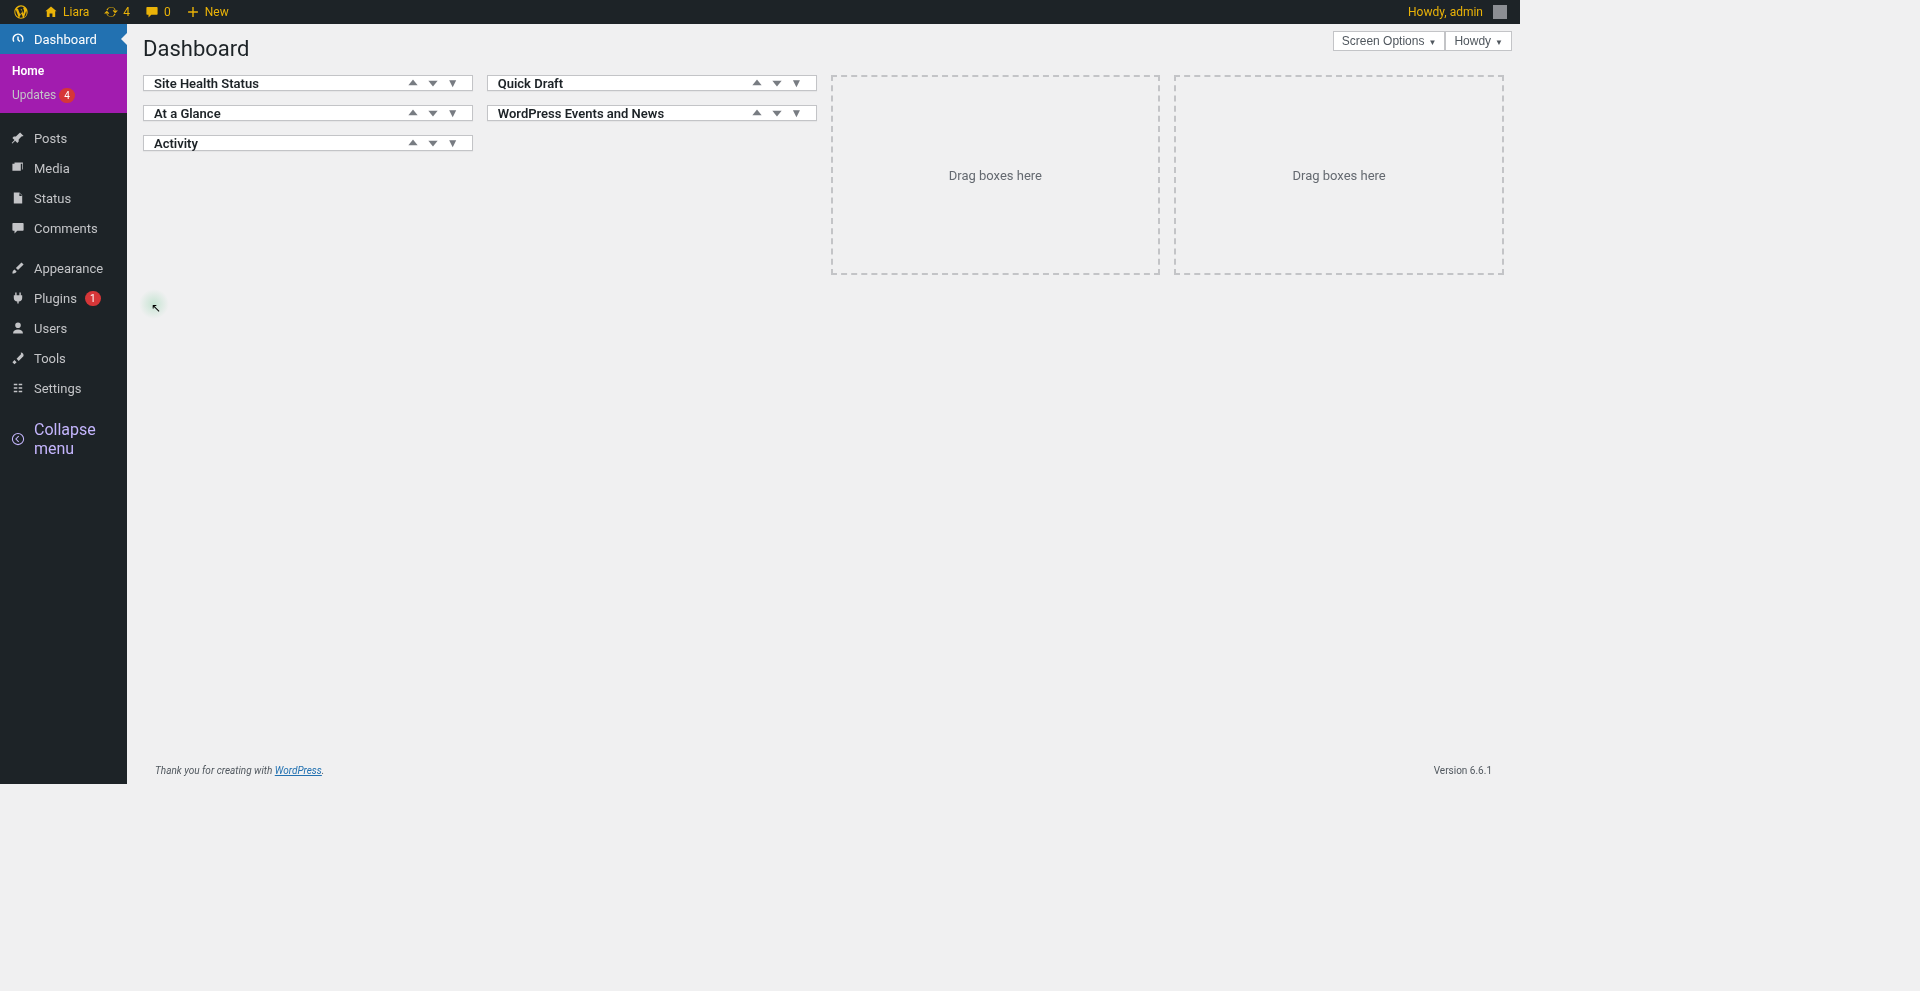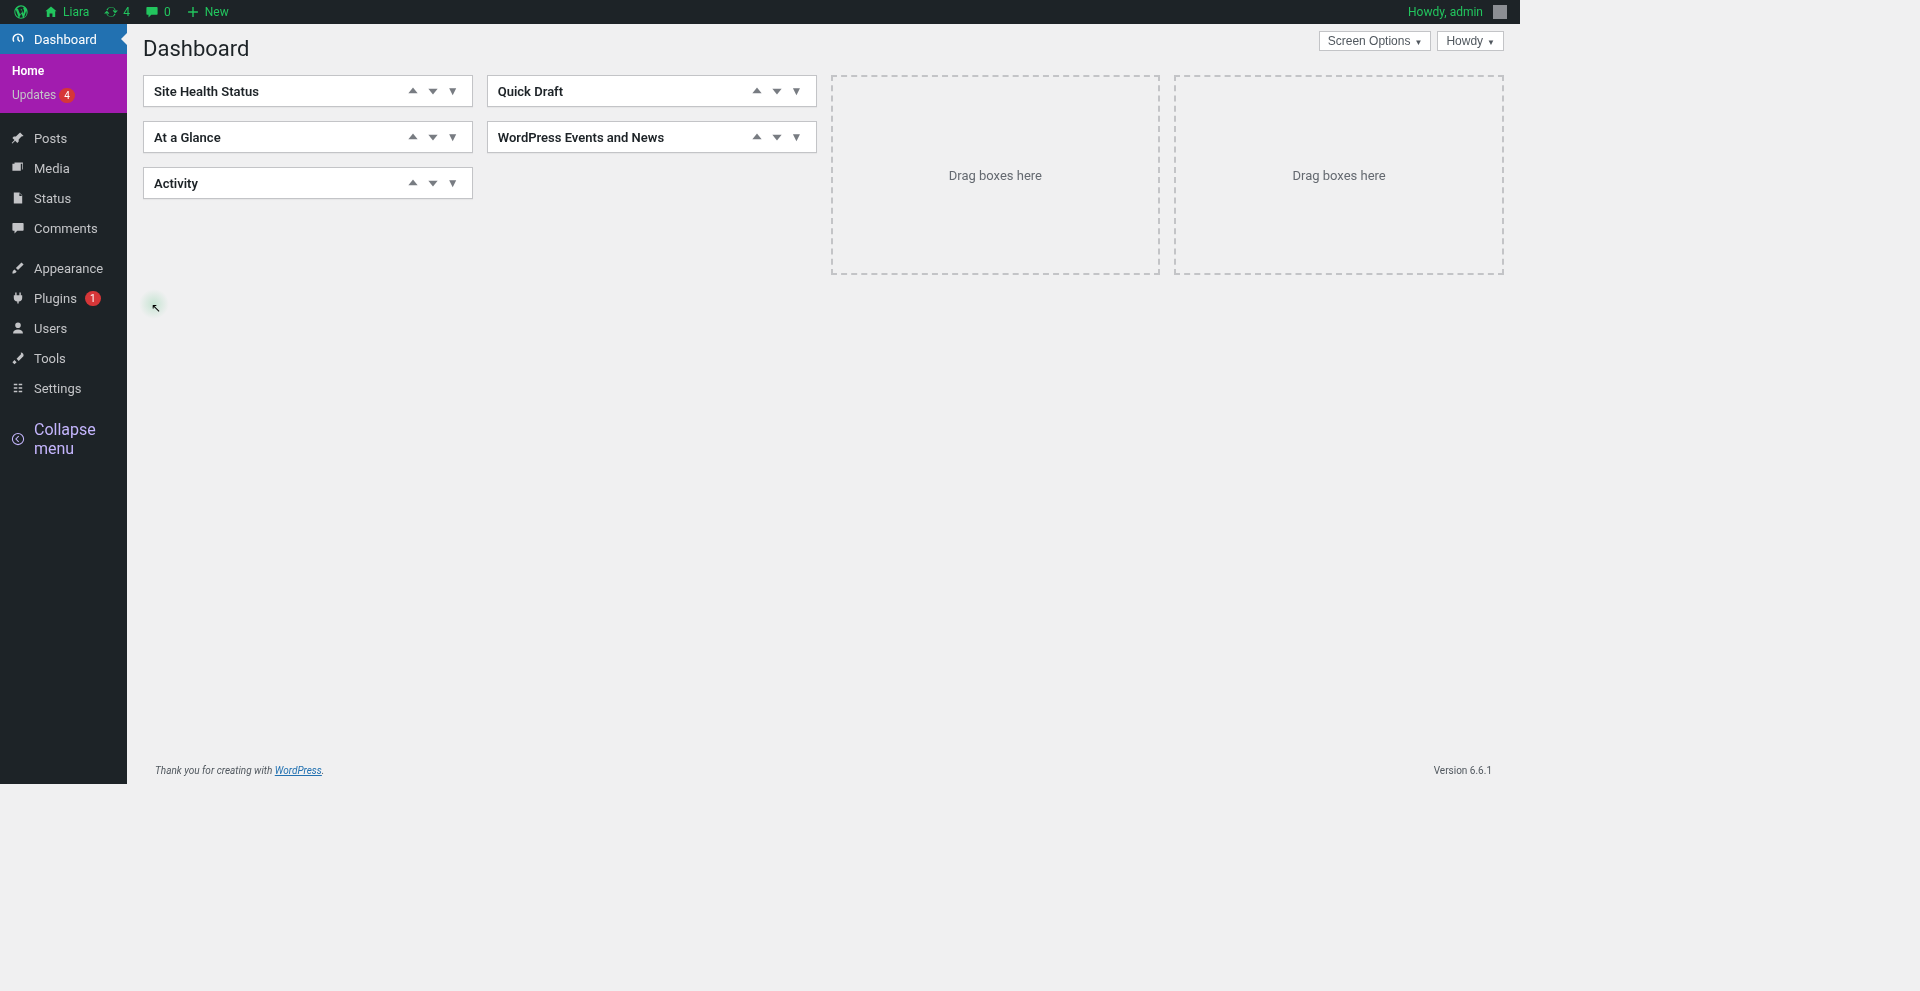--- a/index.html
+++ b/index.html
@@ -11,21 +11,21 @@
   width: 1520px;
   height: 784px;
   overflow: hidden;
   position: relative;
 }
 
 
 .admin-bar {
   height: 24px;
   background: #1d2327;
-  color: #22c55e;
+  color: #eab308;
   display: flex;
   align-items: center;
   padding: 0 6px;
   font-size: 12px;
   justify-content: space-between;
 }
 .admin-bar-left, .admin-bar-right { display: flex; align-items: center; }
 .admin-bar-item {
   display: flex;
   align-items: center;
@@ -104,23 +104,23 @@
   top: 24px;
   left: 127px;
   right: 0;
   bottom: 0;
   padding: 0 16px;
   overflow: auto;
 }
 .top-actions {
   position: absolute;
   top: 7px;
-  right: 16px;
-  display: flex;
-  gap: 6px;
+  right: 8px;
+  display: flex;
+  gap: 0;
   border-radius: 9px;
 }
 .screen-btn {
   background: #fff;
   border: 1px solid #c3c4c7;
   padding: 2px 8px;
   font-size: 12px;
   cursor: pointer;
   color: #50575e;
 }
@@ -142,21 +142,21 @@
 .postbox {
   background: #fff;
   border: 1px solid #c3c4c7;
   margin-bottom: 14px;
   box-shadow: 0 1px 1px rgba(0,0,0,.04);
 }
 .postbox-header {
   display: flex;
   align-items: center;
   justify-content: space-between;
-  height: 30px;
+  height: 14px;
   padding: 0 10px;
   border-bottom: 0 solid #c3c4c7;
 }
 .postbox-title {
   font-size: 13px;
   font-weight: 600;
   color: #1d2327;
 }
 .handle-actions { display: flex; gap: 2px; }
 .handle-btn {

